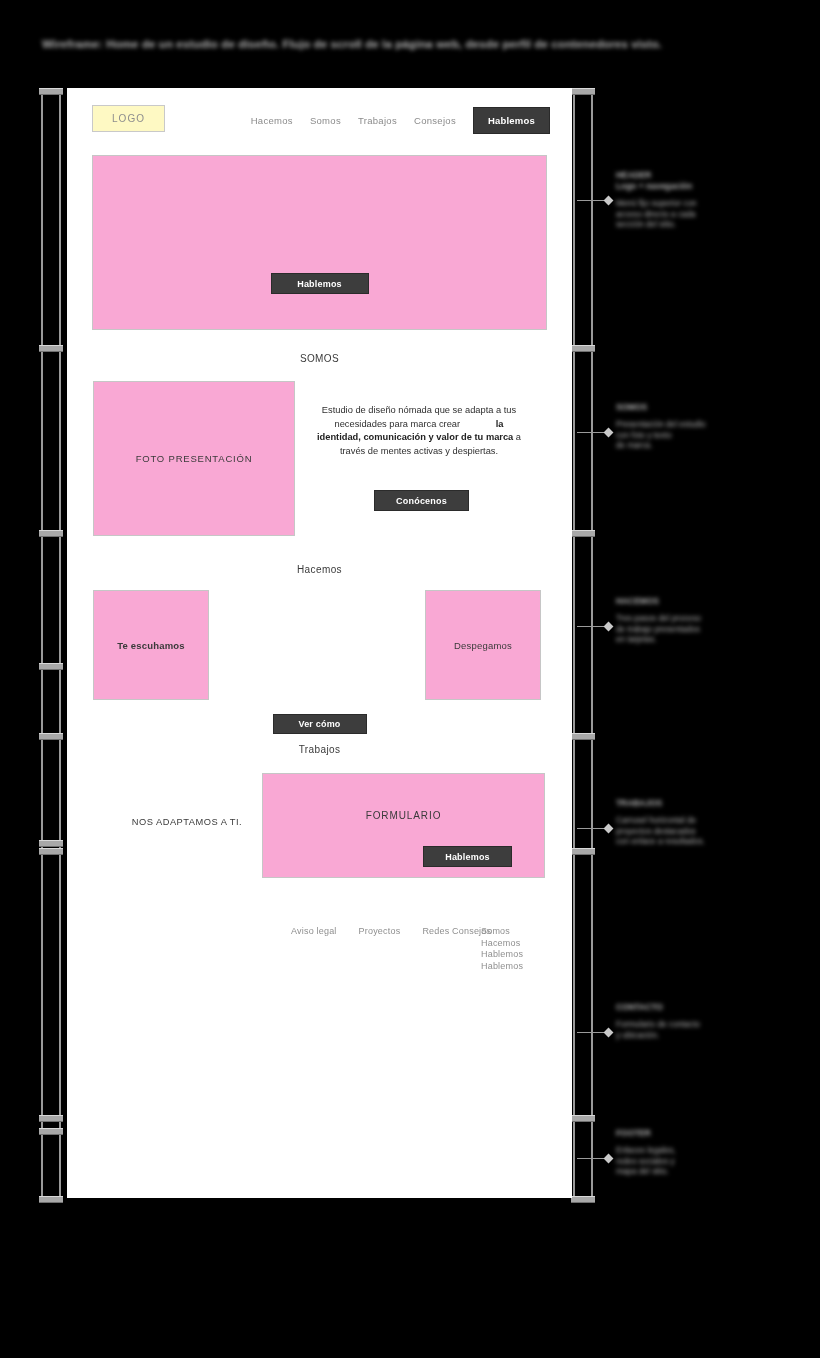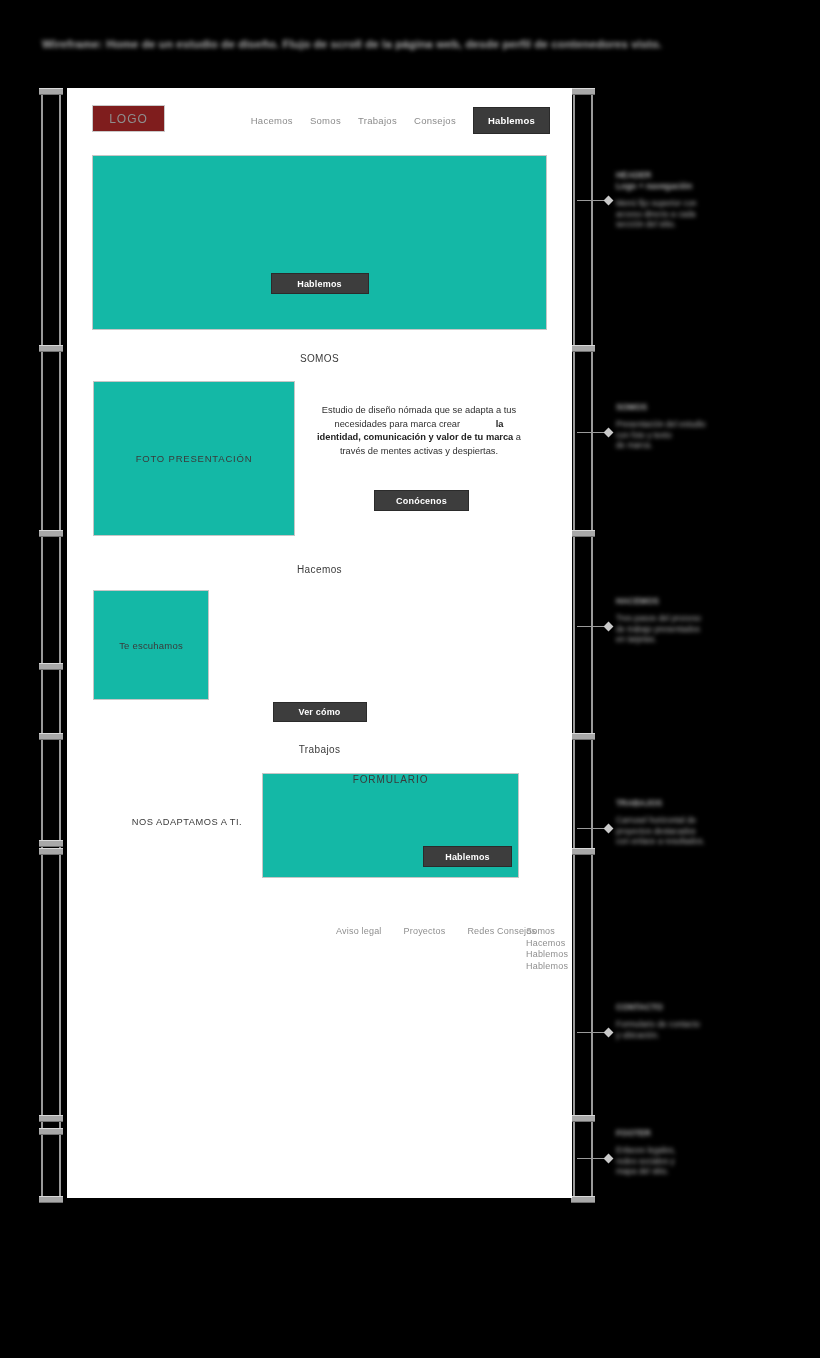--- a/index.html
+++ b/index.html
@@ -93,24 +93,24 @@
   #site-header {
     position: relative;
     height: 62px;
   }
   #logo-box {
     position: absolute;
     left: 25px;
     top: 17px;
     width: 71px;
     height: 25px;
-    background: #7f1d1d;
+    background: #fef9c3;
     border: 1px solid #c9c9c9;
     color: #8e8e8e;
-    font-size: 12px;
+    font-size: 10px;
     letter-spacing: 1px;
     display: flex;
     align-items: center;
     justify-content: center;
   }
   #main-nav {
     position: absolute;
     right: 22px;
     top: 19px;
     display: flex;
@@ -129,21 +129,21 @@
     font-size: 9.5px;
     font-weight: 700;
     letter-spacing: 0.2px;
     padding: 7px 14px;
     border: 1px solid #2a2a2a;
     white-space: nowrap;
   }
 
   
   .placeholder {
-    background: #14b8a6;
+    background: #f9a8d4;
     border: 1px solid #c6c6c6;
     color: #3a3a3a;
     display: flex;
     align-items: center;
     justify-content: center;
     font-size: 10px;
     letter-spacing: 0.6px;
     box-sizing: border-box;
   }
   .dark-btn {
@@ -227,28 +227,28 @@
     height: 110px;
   }
   .hacemos-card {
     position: absolute;
     top: 0;
     width: 116px;
     height: 110px;
     font-size: 9.5px;
     letter-spacing: 0.2px;
   }
-  #hacemos-card-0 { left: 26px; }
+  #hacemos-card-0 { left: 26px; font-weight: bold; }
   #hacemos-card-1 { left: 192px; }
   #hacemos-card-2 { left: 358px; }
   #hacemos-cta {
     position: absolute;
     left: 50%;
     transform: translateX(-50%);
-    top: 112px;
+    top: 124px;
     width: 94px;
     height: 20px;
   }
 
   
   #trabajos-title { margin-top: 44px; }
   #trabajos-row {
     position: relative;
     margin-top: 14px;
     height: 135px;
@@ -285,40 +285,40 @@
     width: 170px;
     text-align: center;
     color: #3a3a3a;
     font-size: 9.3px;
     letter-spacing: 0.5px;
   }
   #form-box {
     position: absolute;
     left: 195px;
     top: 0;
-    width: 257px;
+    width: 283px;
     height: 105px;
     font-size: 10px;
     letter-spacing: 0.9px;
     align-items: flex-start;
+    padding-top: 36px;
   }
   #form-cta {
     position: absolute;
     left: 356px;
     top: 73px;
     width: 89px;
     height: 21px;
   }
 
   
   #site-footer {
     position: relative;
     margin-top: 48px;
     height: 80px;
-    margin-left: 45px;
   }
   #footer-links {
     position: absolute;
     left: 224px;
     top: 0;
     display: flex;
     gap: 22px;
   }
   .footer-link {
     color: #8f8f8f;
@@ -406,20 +406,21 @@
   <div id="somos-title" class="section-title">SOMOS</div>
   <div id="somos-row">
     <div id="somos-photo" class="placeholder">FOTO PRESENTACIÓN</div>
     <div id="somos-copy"><span>Estudio de diseño nómada que se adapta a tus necesidades para marca crear </span><b>la identidad, comunicación y valor de tu marca</b><span> a través de mentes activas y despiertas.</span></div>
     <div id="somos-cta" class="dark-btn">Conócenos</div>
   </div>
 
   <div id="hacemos-title" class="section-title">Hacemos</div>
   <div id="hacemos-row">
     <div id="hacemos-card-0" class="hacemos-card placeholder">Te escuhamos</div>
+    <div id="hacemos-card-2" class="hacemos-card placeholder">Despegamos</div>
     <div id="hacemos-cta" class="dark-btn">Ver cómo</div>
   </div>
 
   <div id="trabajos-title" class="section-title">Trabajos</div>
 
   <div id="donde-row">
     <div id="donde-label">NOS ADAPTAMOS A TI.</div>
     <div id="form-box" class="placeholder">FORMULARIO</div>
     <div id="form-cta" class="dark-btn">Hablemos</div>
   </div>

